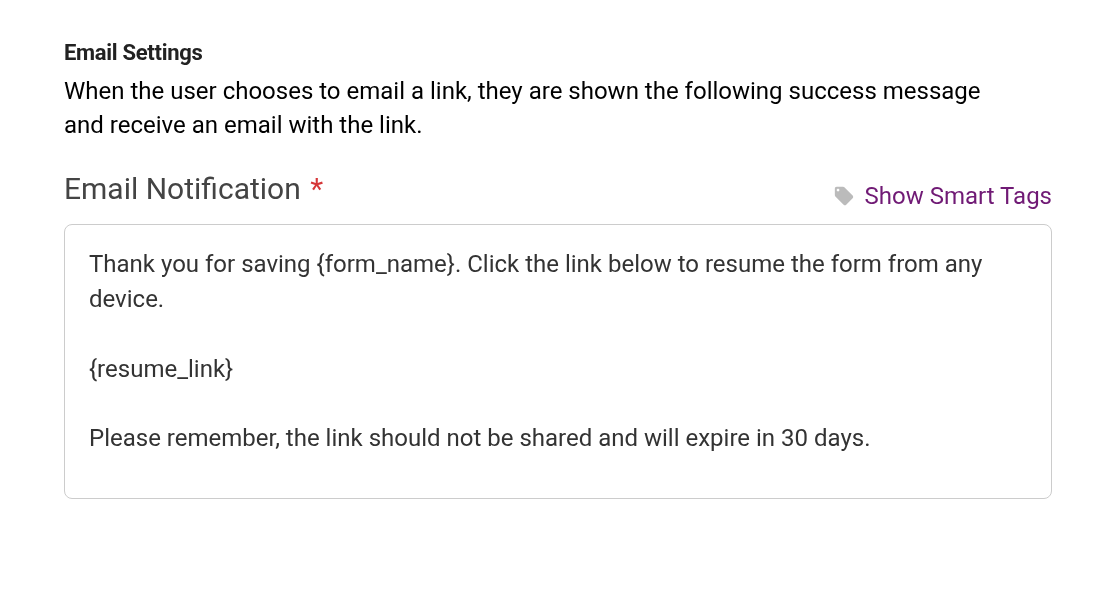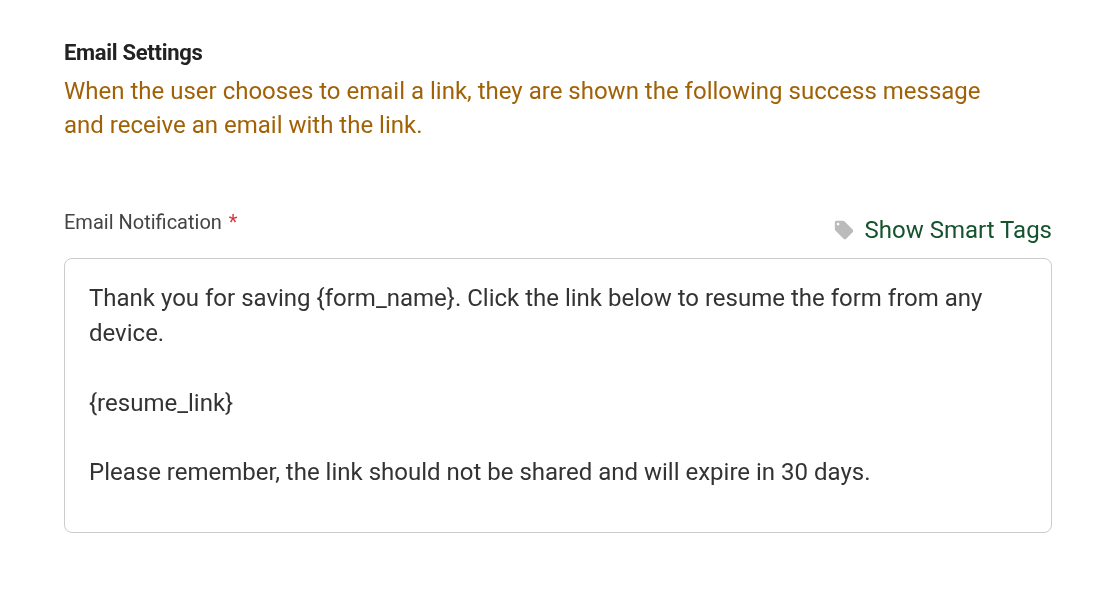--- a/index.html
+++ b/index.html
@@ -16,46 +16,46 @@
     }
     .heading {
       font-size: 22px;
       font-weight: 700;
       color: #222222;
       margin-bottom: 10px;
       letter-spacing: -0.3px;
     }
     .description {
       font-size: 24px;
-      color: #a16207;
+      color: #000000;
       line-height: 1.4;
-      margin-bottom: 58px;
+      margin-bottom: 24px;
       max-width: 960px;
     }
     .label-row {
       display: flex;
       justify-content: space-between;
       align-items: center;
       margin-bottom: 14px;
     }
     .field-label {
-      font-size: 20px;
+      font-size: 30px;
       color: #444444;
       font-weight: 400;
     }
     .required {
       color: #d63638;
       margin-left: 2px;
     }
     .smart-tags {
       display: flex;
       align-items: center;
       gap: 10px;
       font-size: 24px;
-      color: #14532d;
+      color: #701a75;
       cursor: pointer;
       user-select: none;
       margin-top: 16px;
     }
     .tag-icon {
       width: 22px;
       height: 22px;
       display: inline-block;
     }
     .tag-icon svg {

